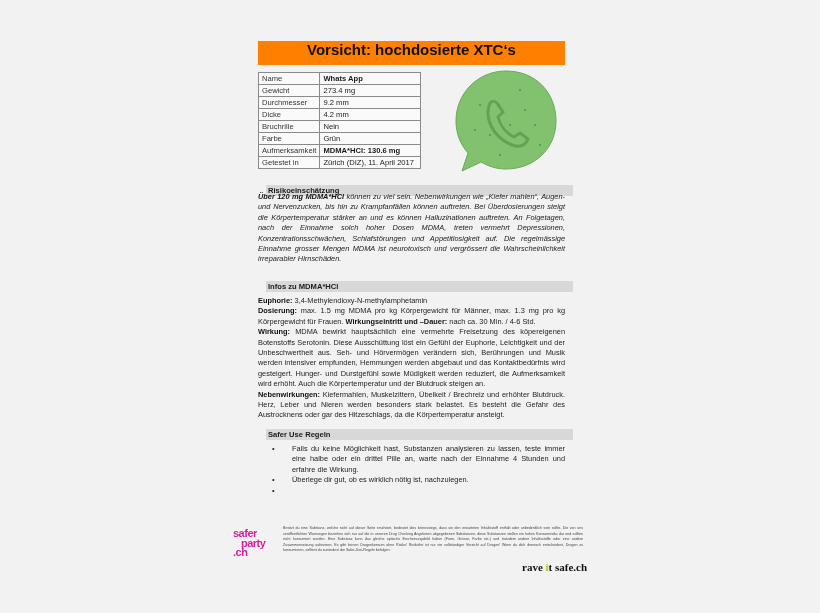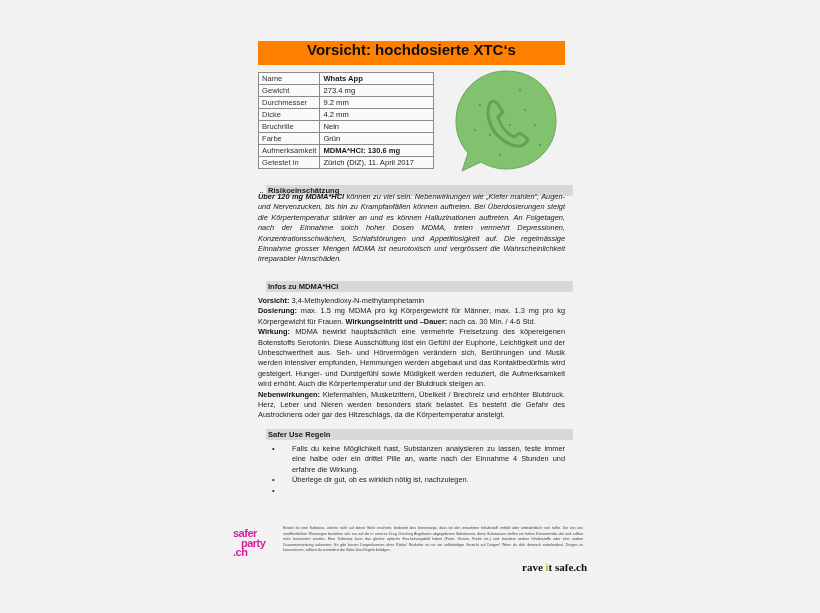--- a/index.html
+++ b/index.html
@@ -7,21 +7,21 @@
     width:820px; height:613px; background:#f2f2f2; position:relative; overflow:hidden;
     font-family:"Liberation Sans", sans-serif; color:#1a1a1a;
   }
   .page { position:absolute; left:225px; top:0; width:370px; height:613px; background:#f2f2f2; }
   .banner {
     position:absolute; left:258px; top:41px; width:307px; height:24px;
     background:#ff7f00; text-align:center;
     font-weight:bold; font-size:15px; line-height:17px; color:#111;
   }
   table.info {
-    position:absolute; left:258px; top:72px; width:176px;
+    position:absolute; left:258px; top:72px; width:163px;
     border-collapse:collapse; font-size:7.6px; background:#fafafa;
   }
   table.info td {
     border:1px solid #8a8a8a; height:11px; padding:0 3px; line-height:10px; white-space:nowrap;
   }
   table.info td.k { width:54px; color:#333; }
   table.info td.b { font-weight:bold; }
   .pill {
     position:absolute; left:450px; top:65px; width:112px; height:112px;
   }
@@ -117,21 +117,21 @@
   </g>
 </svg>
 
 <div class="sec-head" style="top:185px;">Risikoeinschätzung</div>
 <div class="para" style="top:192px;font-style:italic;">
   <b>Über 120 mg MDMA*HCl</b><span> können zu viel sein. Nebenwirkungen wie „Kiefer mahlen“, Augen- und Nervenzucken, bis hin zu Krampfanfällen können auftreten. Bei Überdosierungen steigt die Körpertemperatur stärker an und es können Halluzinationen auftreten. An Folgetagen, nach der Einnahme solch hoher Dosen MDMA, treten vermehrt Depressionen, Konzentrationsschwächen, Schlafstörungen und Appetitlosigkeit auf. Die regelmässige Einnahme grosser Mengen MDMA ist neurotoxisch und vergrössert die Wahrscheinlichkeit irreparabler Hirnschäden.</span>
 </div>
 
 <div class="sec-head" style="top:281px;">Infos zu MDMA*HCl</div>
 <div class="para" style="top:296px;">
-  <b>Vorsicht:</b><span> 3,4-Methylendioxy-N-methylamphetamin</span><br>
+  <b>Euphorie:</b><span> 3,4-Methylendioxy-N-methylamphetamin</span><br>
   <b>Dosierung:</b><span> max. 1.5 mg MDMA pro kg Körpergewicht für Männer, max. 1.3 mg pro kg Körpergewicht für Frauen. </span><b>Wirkungseintritt und –Dauer:</b><span> nach ca. 30 Min. / 4-6 Std.</span><br>
   <b>Wirkung:</b><span> MDMA bewirkt hauptsächlich eine vermehrte Freisetzung des köpereigenen Botenstoffs Serotonin. Diese Ausschüttung löst ein Gefühl der Euphorie, Leichtigkeit und der Unbeschwertheit aus. Seh- und Hörvermögen verändern sich, Berührungen und Musik werden intensiver empfunden, Hemmungen werden abgebaut und das Kontaktbedürfnis wird gesteigert. Hunger- und Durstgefühl sowie Müdigkeit werden reduziert, die Aufmerksamkeit wird erhöht. Auch die Körpertemperatur und der Blutdruck steigen an.</span><br>
   <b>Nebenwirkungen:</b><span> Kiefermahlen, Muskelzittern, Übelkeit / Brechreiz und erhöhter Blutdruck. Herz, Leber und Nieren werden besonders stark belastet. Es besteht die Gefahr des Austrocknens oder gar des Hitzeschlags, da die Körpertemperatur ansteigt.</span>
 </div>
 
 <div class="sec-head" style="top:429px;">Safer Use Regeln</div>
 <ul class="rules">
   <li><span class="bullet">•</span><span>Falls du keine Möglichkeit hast, Substanzen analysieren zu lassen, teste immer eine halbe oder ein drittel Pille an, warte nach der Einnahme 4 Stunden und erfahre die Wirkung.</span></li>
   <li><span class="bullet">•</span><span>Überlege dir gut, ob es wirklich nötig ist, nachzulegen.</span></li>
   <li><span class="bullet">•</span></li>

